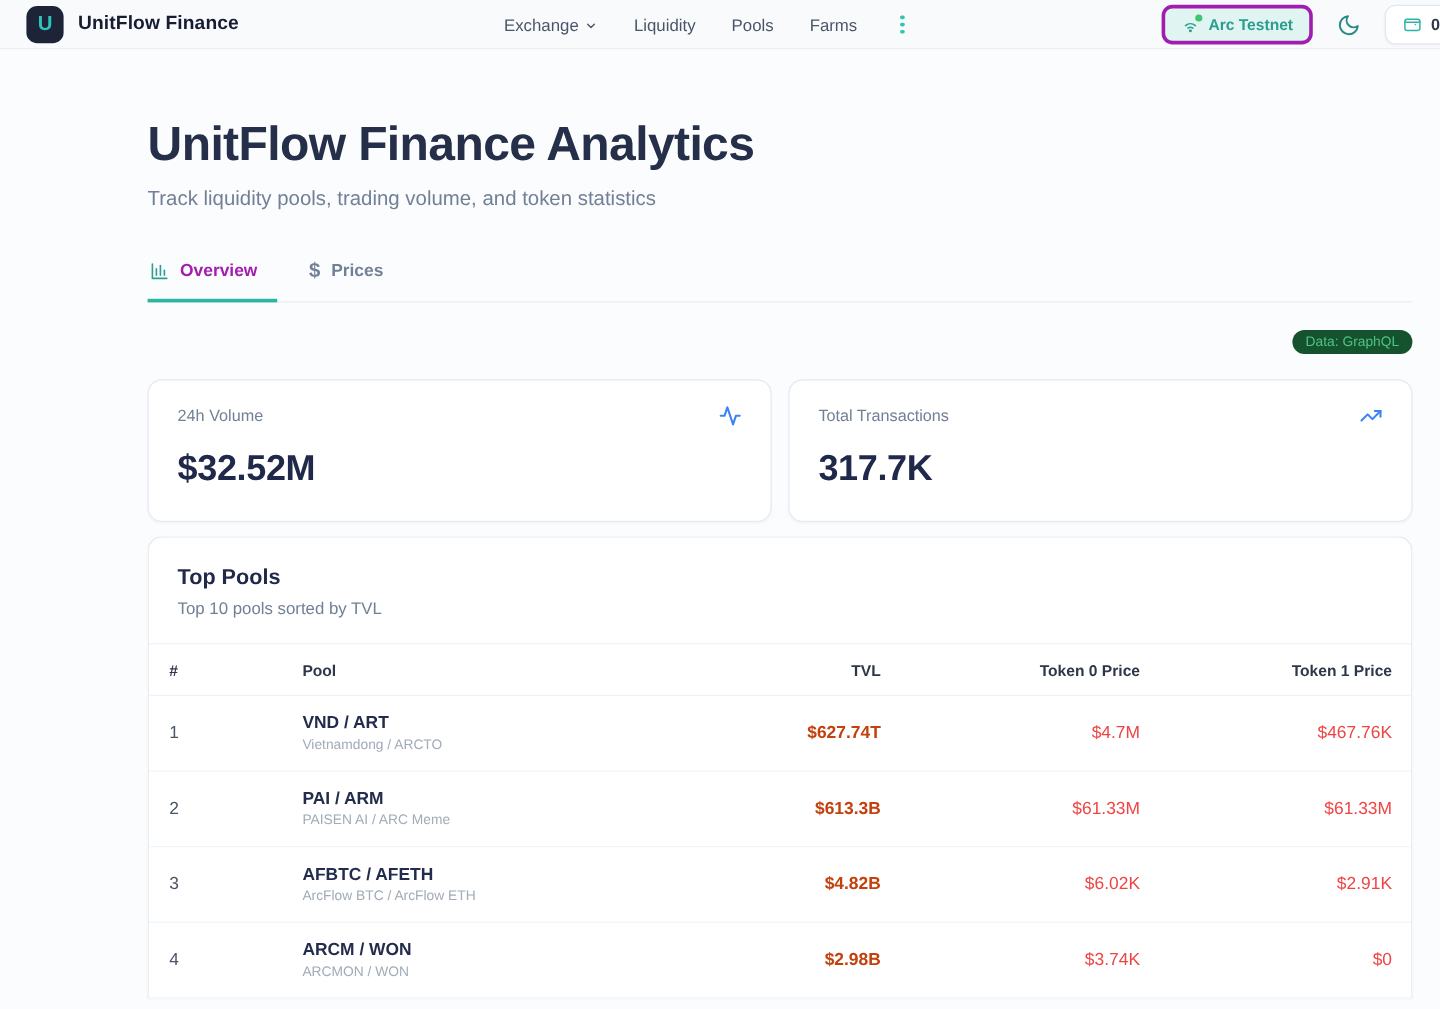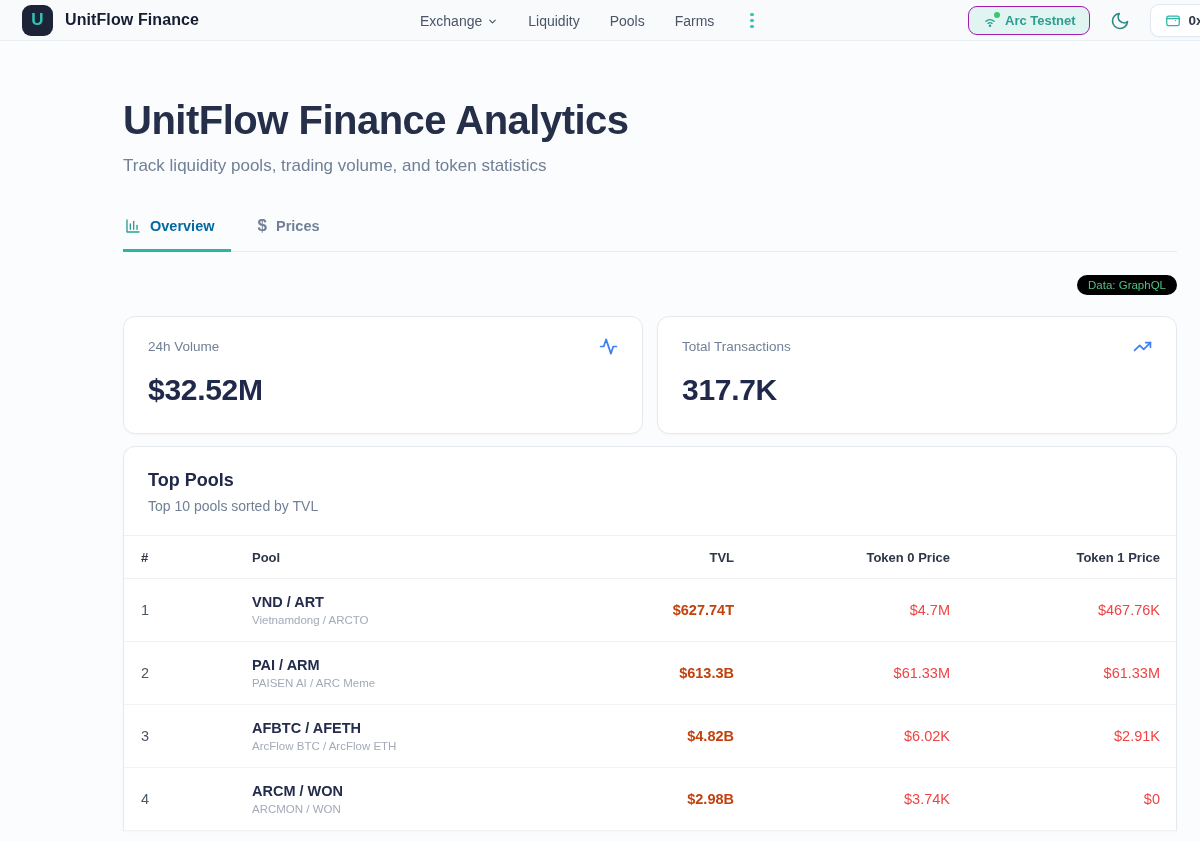--- a/index.html
+++ b/index.html
@@ -23,21 +23,21 @@
   }
   .brand-name { font-size:16px; font-weight:bold; color:#161d33; letter-spacing:.1px; }
   .nav { position:absolute; left:420px; top:0; height:41px; display:flex; align-items:center; gap:30px; }
   .nav-item { font-size:14px; color:#4a5568; display:flex; align-items:center; gap:5px; cursor:pointer; white-space:nowrap; }
   .nav-item svg { margin-top:1px; }
   .kebab { display:flex; flex-direction:column; gap:2.5px; padding:4px 6px; cursor:pointer; }
   .kebab span { width:3.5px; height:3.5px; border-radius:50%; background:#2ec4b6; }
   .actions { position:absolute; left:968px; top:0; height:41px; display:flex; align-items:center; gap:17px; }
   .network-pill {
     display:flex; align-items:center; gap:7px;
-    background:#e0f5f1; border:1px solid #a21caf; border-radius:9px;
+    background:#e0f5f1; border:3px solid #a21caf; border-radius:9px;
     padding:6px 13px; color:#2c9d8f; font-size:13px; font-weight:bold; white-space:nowrap;
   }
   .wifi-wrap { position:relative; width:16px; height:14px; }
   .wifi-dot { position:absolute; top:-2px; right:-2px; width:6px; height:6px; border-radius:50%; background:#3ec56f; }
   .icon-btn { background:none; border:none; padding:3px; cursor:pointer; display:flex; align-items:center; }
   .wallet-btn {
     display:flex; align-items:center; gap:8px;
     background:#ffffff; border:1px solid #e2e8f0; border-radius:9px;
     padding:8px 14px; font-size:13.5px; font-weight:bold; color:#2d3748;
     box-shadow:0 1px 2px rgba(0,0,0,.03); white-space:nowrap; min-width:110px;
@@ -46,26 +46,26 @@
   .container { margin-left:123px; width:1054px; }
   .page-title { margin-top:57px; font-size:40px; font-weight:bold; color:#252f49; letter-spacing:-.5px; }
   .page-subtitle { margin-top:13px; font-size:17px; color:#718096; }
   
   .tabs { margin-top:40px; display:flex; gap:25px; border-bottom:1px solid #e8ecf1; }
   .tab {
     display:flex; align-items:center; gap:9px;
     padding:0 16px 13px 2px; font-size:14.5px; font-weight:bold;
     color:#718096; cursor:pointer; border-bottom:3px solid transparent; margin-bottom:-1px;
   }
-  .tab.active { color:#0369a1; border-bottom-color:#2bb5a5; }
+  .tab.active { color:#a21caf; border-bottom-color:#2bb5a5; }
   .tab .dollar-glyph { font-size:17px; font-weight:bold; }
   
   .badge-row { display:flex; justify-content:flex-end; margin-top:23px; }
   .data-badge {
-    background:#000000; color:#4fc285; font-size:11.5px;
+    background:#14532d; color:#4fc285; font-size:11.5px;
     padding:4px 11px; border-radius:999px;
   }
   
   .stats { display:flex; gap:14px; margin-top:21px; }
   .stat-card {
     flex:1; background:#ffffff; border:1px solid #e5eaf0; border-radius:12px;
     padding:22px 24px 26px 24px; box-shadow:0 1px 2px rgba(20,30,60,.03);
   }
   .stat-top { display:flex; justify-content:space-between; align-items:flex-start; }
   .stat-label { font-size:13.5px; color:#718096; }

